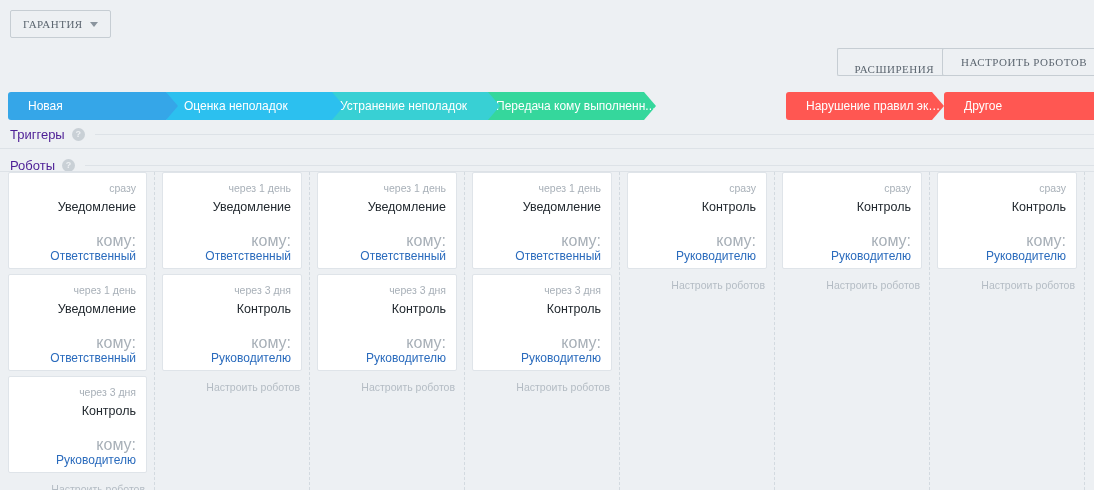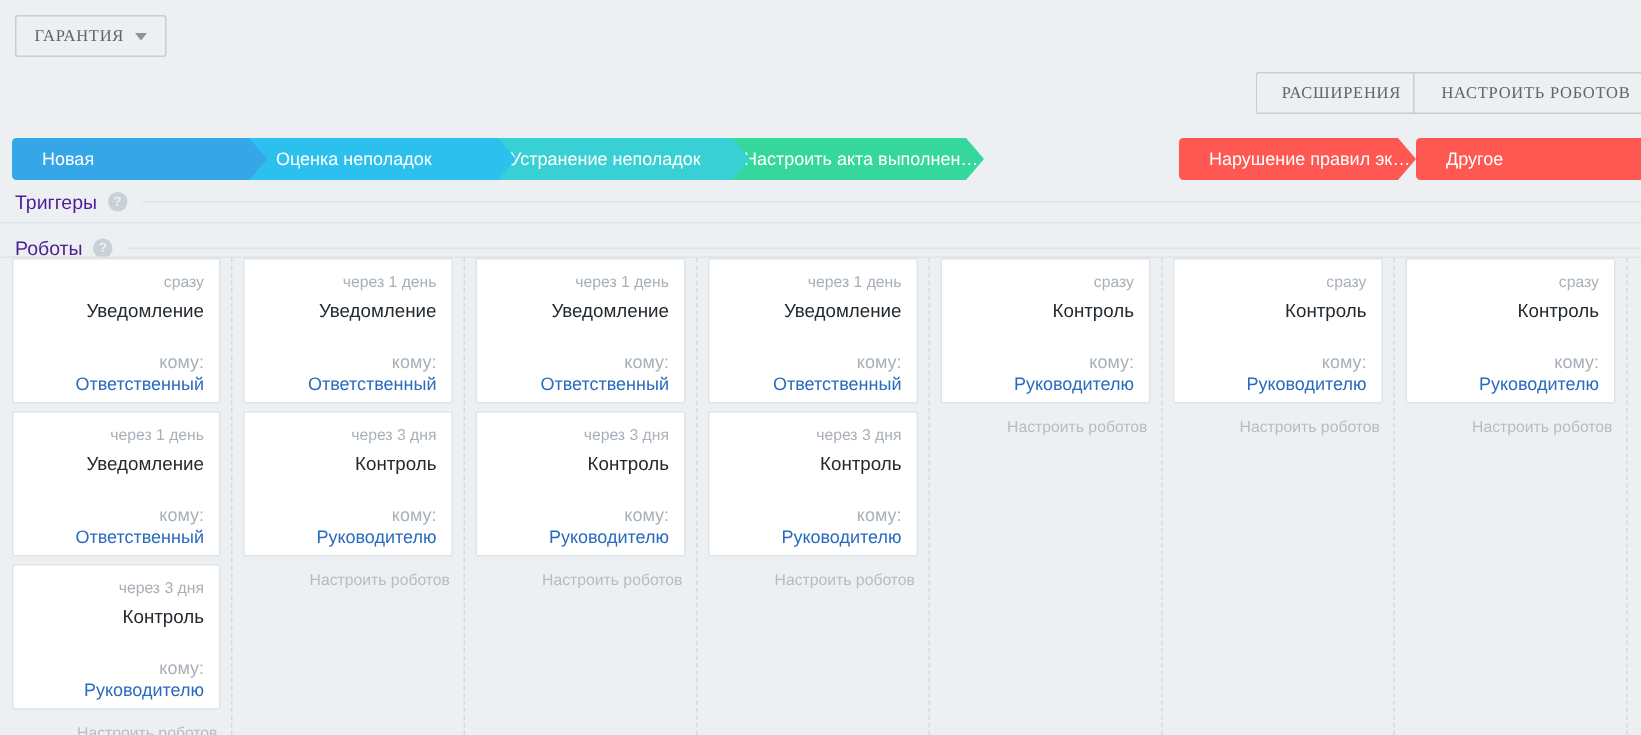--- a/index.html
+++ b/index.html
@@ -37,21 +37,21 @@
     border-right: 4px solid transparent;
     border-top: 5px solid #8a949e;
   }
   .caret.thin {
     border-left: 3.5px solid transparent;
     border-right: 3.5px solid transparent;
     border-top: 4.5px solid #8a949e;
     margin-left: 0;
   }
   .btn-group { position: absolute; right: 118px; top: 48px; display: flex; }
-  .btn-group .btn.main { border-right: none; border-radius: 2px 0 0 2px; padding: 0 16px; }
+  .btn-group .btn.main { border-right: none; border-radius: 2px 0 0 2px; padding: 0 16px; align-items: flex-end; }
   .btn-group .btn.arrow { border-radius: 0 2px 2px 0; width: 26px; padding: 0; }
   #configure-robots-top { position: absolute; right: -12px; top: 48px; padding: 0 18px; }
 
   
   .stages { position: absolute; left: 0; top: 92px; width: 1114px; height: 28px; }
   .stage {
     position: absolute; top: 0; height: 28px;
     display: flex; align-items: center;
     color: #fff; font-size: 12px;
     padding-left: 20px;
@@ -102,21 +102,21 @@
     border: 1px solid #dfe4e9;
     border-radius: 2px;
     padding: 9px 10px 12px 10px;
     margin-bottom: 5px;
     height: 97px;
     cursor: pointer;
     overflow: hidden;
   }
   .card .when { font-size: 10.5px; color: #a8b0b8; line-height: 13px; }
   .card .title { font-size: 12.5px; color: #22292f; margin-top: 5px; line-height: 15px; }
-  .card .tolabel { font-size: 12px; color: #a8b0b8; margin-top: 20px; line-height: 12px; }
+  .card .tolabel { font-size: 16px; color: #a8b0b8; margin-top: 20px; line-height: 12px; }
   .card .to { font-size: 12px; color: #2a6bbd; line-height: 15px; margin-top: 2px; }
   .placeholder {
     font-size: 10.5px; color: #b4bcc4;
     padding: 4px 2px 0 2px;
     cursor: pointer;
     line-height: 14px;
   }
 
   
   #stage-scroll-arrow {
@@ -155,21 +155,21 @@
       <div class="stage" style="left: 164px; width: 180px; background: rgb(44, 192, 239); z-index: 6;">
         <span class="stage-label">Оценка неполадок</span>
       </div>
       <div class="stage first" style="left: 8px; width: 170px; background: rgb(53, 166, 232); z-index: 7;">
         <span class="stage-label">Новая</span>
       </div>
       <div class="stage" style="left: 320px; width: 180px; background: rgb(56, 208, 212); z-index: 5;">
         <span class="stage-label">Устранение неполадок</span>
       </div>
       <div class="stage" style="left: 476px; width: 180px; background: rgb(53, 215, 156); z-index: 4;">
-        <span class="stage-label">Настроить акта выполненн...</span>
+        <span class="stage-label">Передача кому выполненн...</span>
       </div>
       <div class="stage" style="left: 786px; width: 158px; background: rgb(255, 87, 82); z-index: 2;">
         <span class="stage-label">Нарушение правил эксплуа...</span>
       </div>
       <div class="stage" style="left: 944px; width: 166px; background: rgb(255, 87, 82); z-index: 1;">
         <span class="stage-label">Другое</span>
       </div>
     </div>
   <div id="stage-scroll-arrow">❯</div>
 

